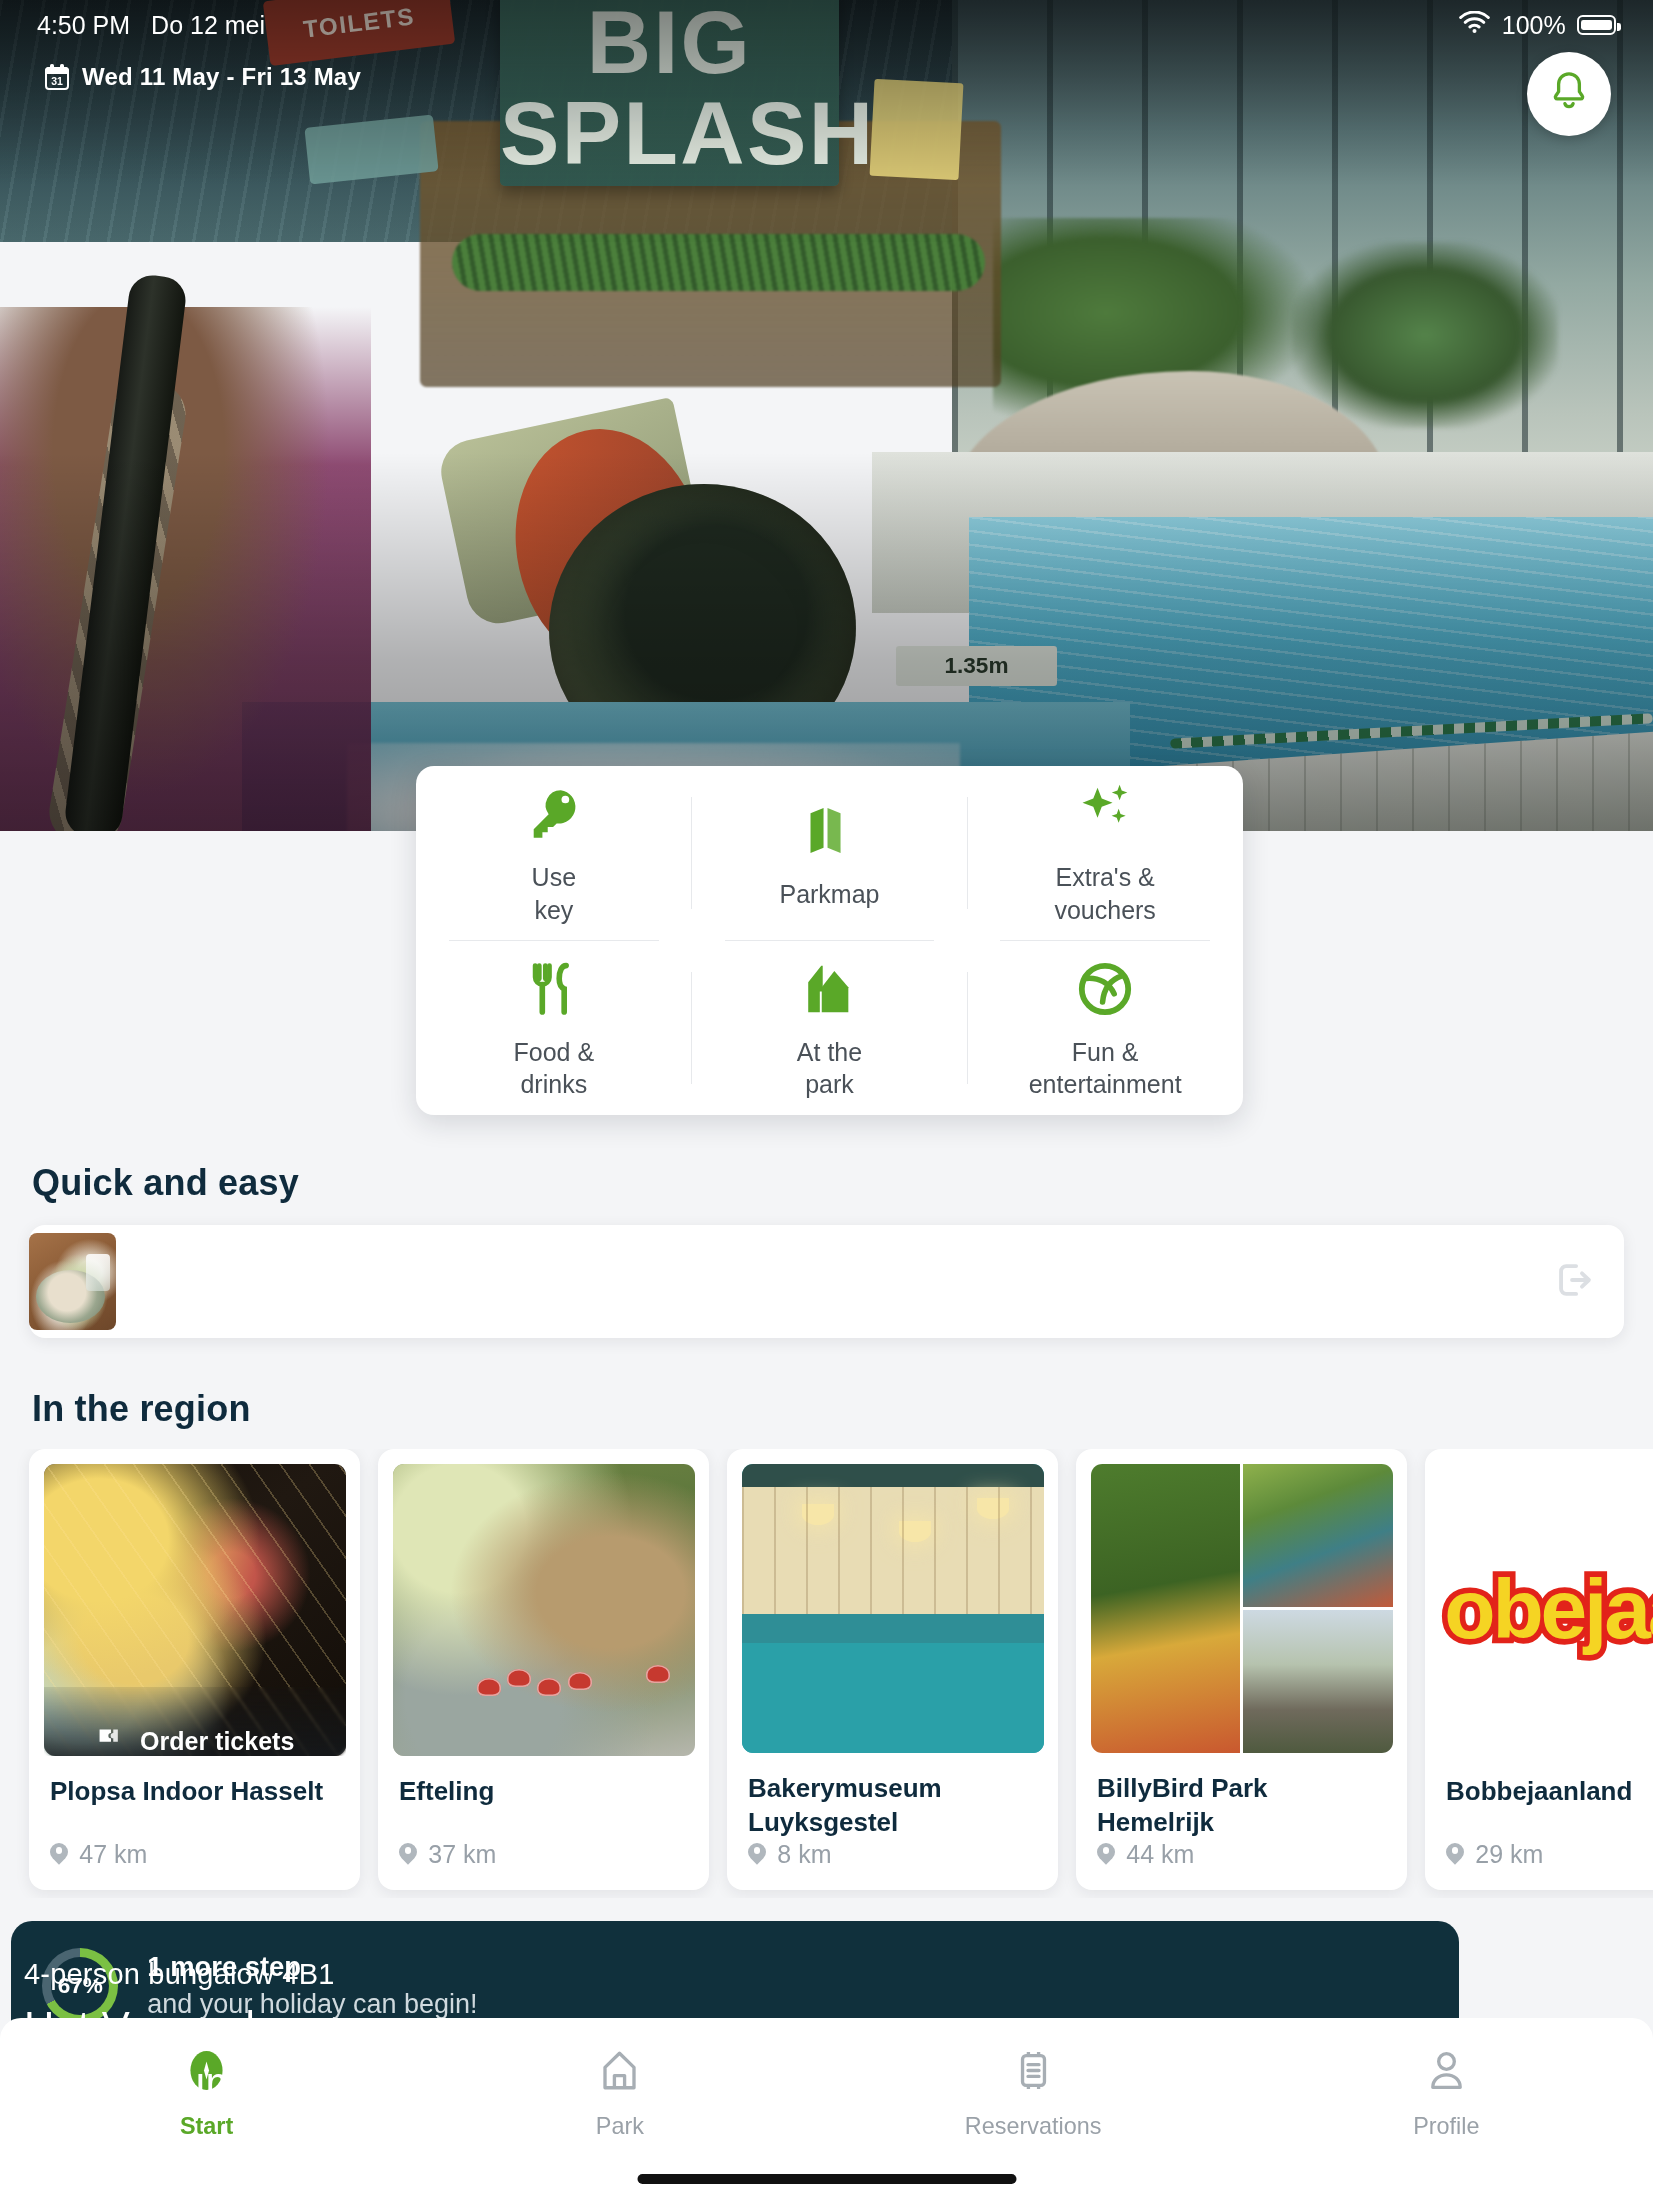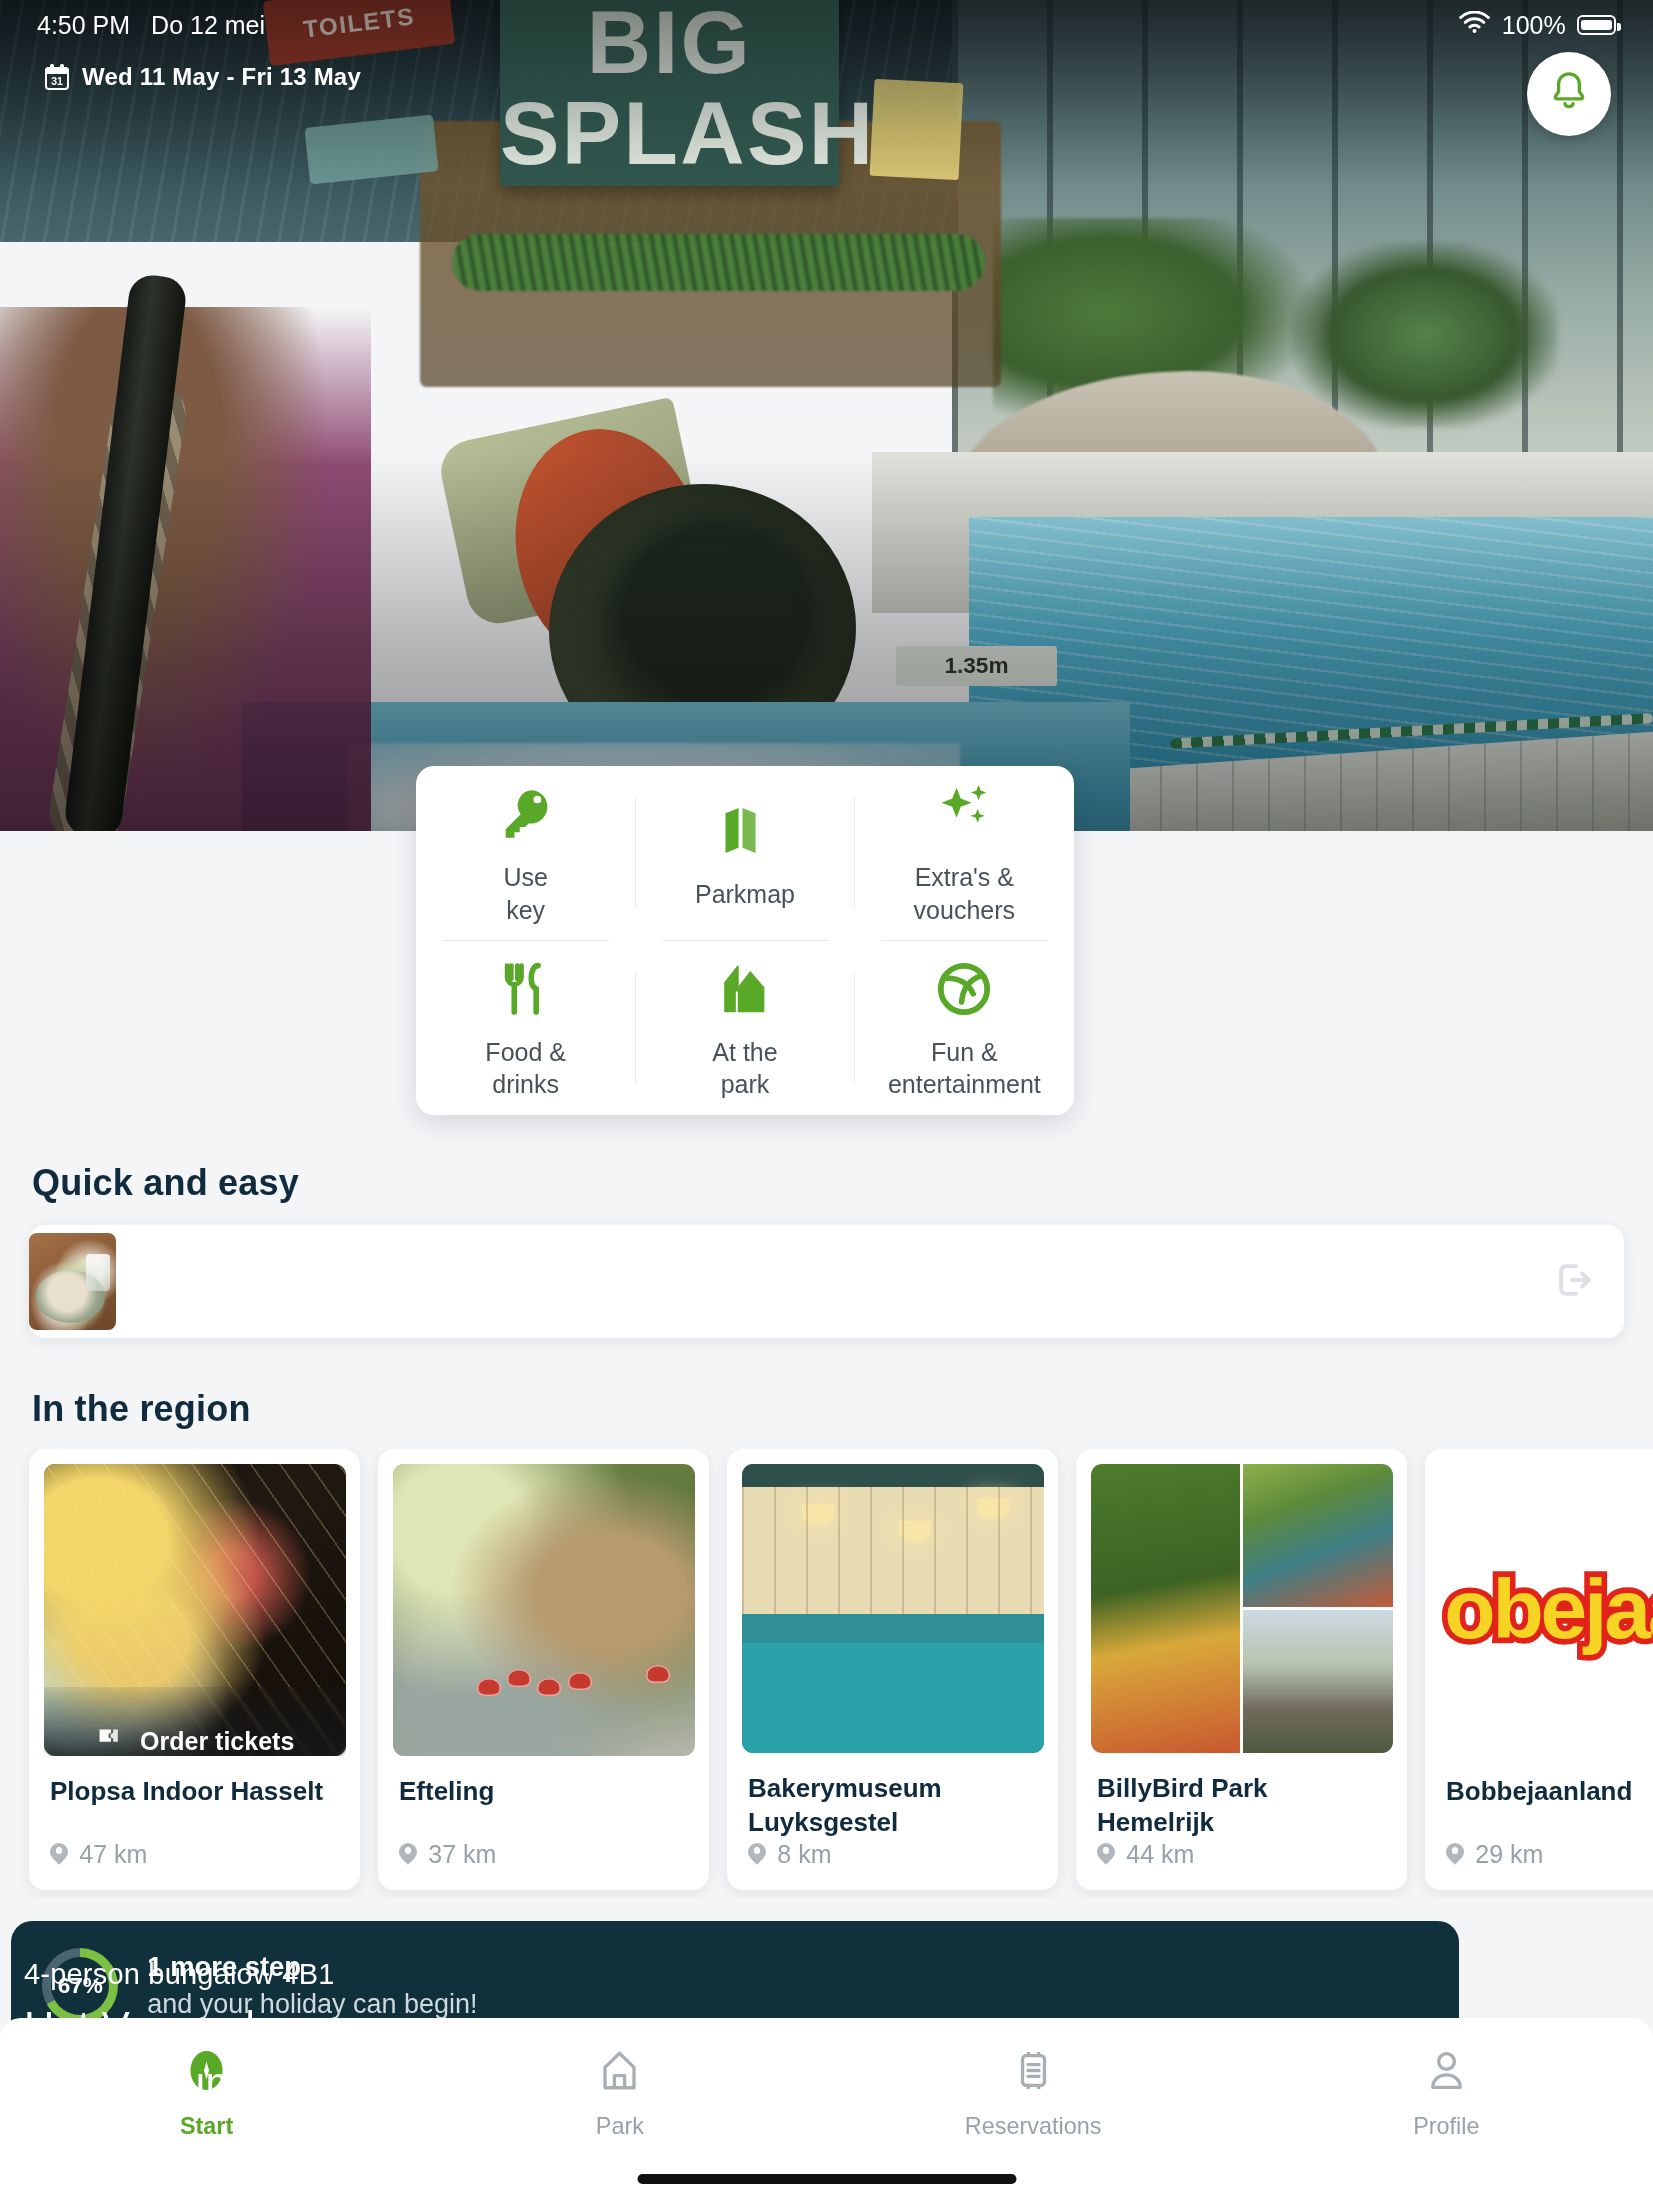--- a/index.html
+++ b/index.html
@@ -207,21 +207,21 @@
   }
 
   
   .hero-text{ position:absolute; left:24px; bottom:97px; color:#fff; z-index:30; }
   .hero-sub{ font-size:29px; font-weight:400; margin-bottom:9.7px; letter-spacing:0.2px;}
   .hero-title{ font-size:42px; font-weight:400; line-height:1.22; letter-spacing:0.2px;}
   .loc-caret{ display:inline-block; margin-left:13px; vertical-align:4.8px;}
 
   
   .qa-card{
-    position:absolute; left:416px; top:766px; width:658px; height:349px;
+    position:absolute; left:416px; top:766px; width:827px; height:349px;
     background:#fff; border-radius:18px; z-index:35;
     box-shadow:0 8px 27.4px rgba(20,30,40,.14);
     display:grid; grid-template-columns:1fr 1fr 1fr; grid-template-rows:1fr 1fr;
   }
   .qa-item{
     display:flex; flex-direction:column; align-items:center; justify-content:center;
     gap:18px; cursor:pointer; position:relative; padding:8px 6.5px;
   }
   .qa-item .ico{ height:63px; display:flex; align-items:flex-end; justify-content:center;}
   .qa-item .lbl{

